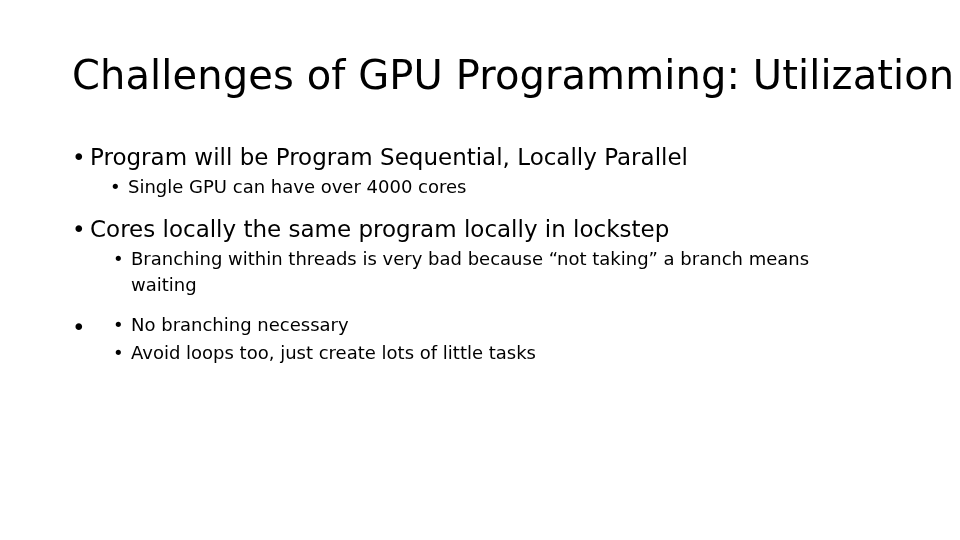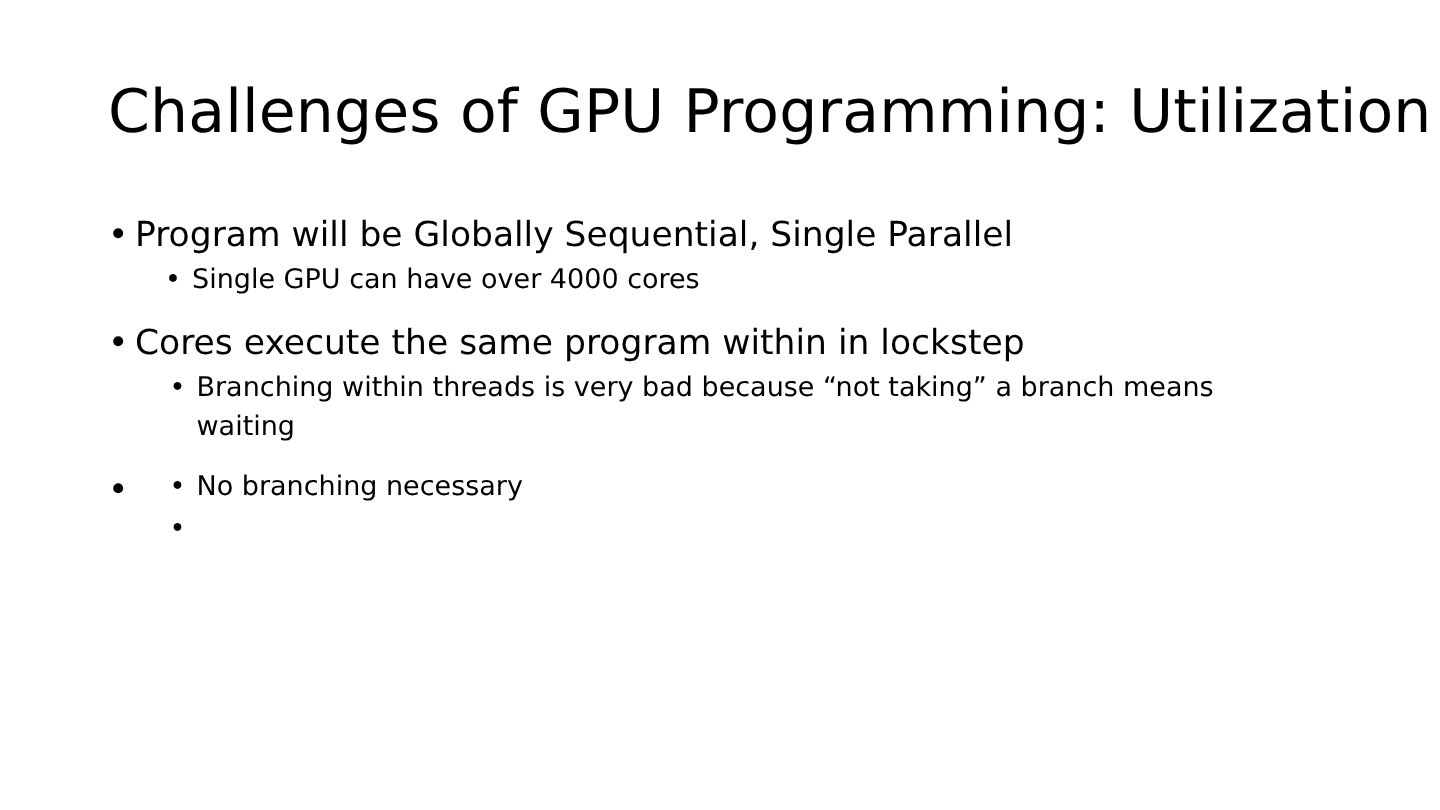--- a/index.html
+++ b/index.html
@@ -104,52 +104,53 @@
 
 <div class="slide">
 
   <div class="slide-title">Challenges of GPU Programming: Utilization</div>
 
   <div class="body-content">
 
     <div class="group">
       <div class="lvl1">
         <span class="dot">•</span>
-        <span>Program will be Globally Sequential, Single Parallel</span>
+        <span>Program will be Program Sequential, Locally Parallel</span>
       </div>
       <div class="sub-list">
         <div class="lvl2">
           <span class="dot">•</span>
           <span>Single GPU can have over 4000 cores</span>
         </div>
       </div>
     </div>
 
     <div class="group">
       <div class="lvl1">
         <span class="dot">•</span>
-        <span>Cores execute the same program within in lockstep</span>
+        <span>Cores locally the same program locally in lockstep</span>
       </div>
       <div class="sub-list">
         <div class="lvl2 indent-b">
           <span class="dot">•</span>
           <span>Branching within threads is very bad because “not taking” a branch means waiting</span>
         </div>
       </div>
     </div>
 
     <div class="group">
       <div class="lvl1">
         <span class="dot">•</span>
       </div>
       <div class="sub-list">
         <div class="lvl2 indent-b">
           <span class="dot">•</span>
           <span>No branching necessary</span>
         </div>
         <div class="lvl2 indent-b">
           <span class="dot">•</span>
+          <span>Avoid loops too, just create lots of little tasks</span>
         </div>
       </div>
     </div>
 
   </div>
 </div>
 
 </body></html>

